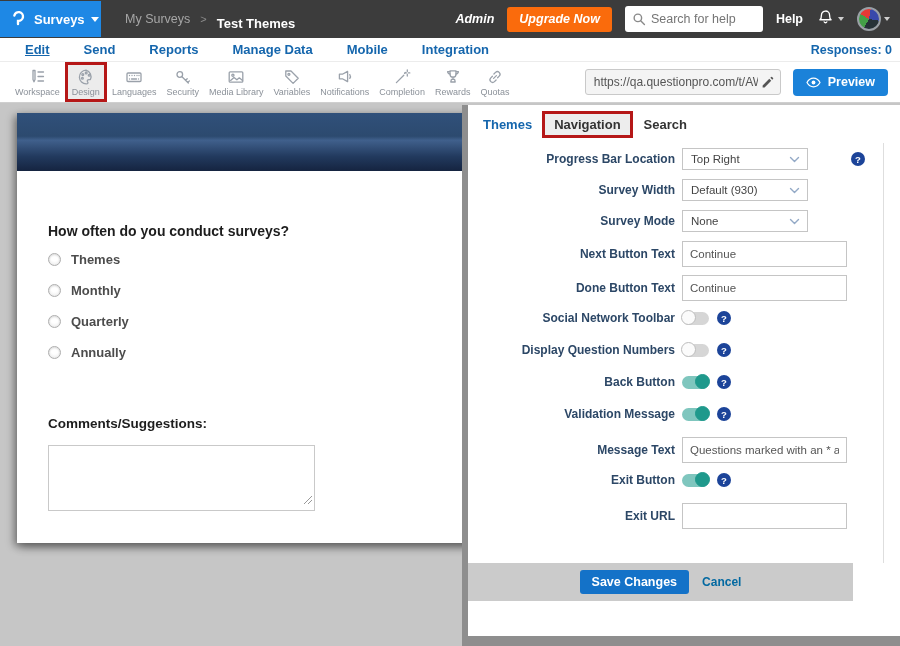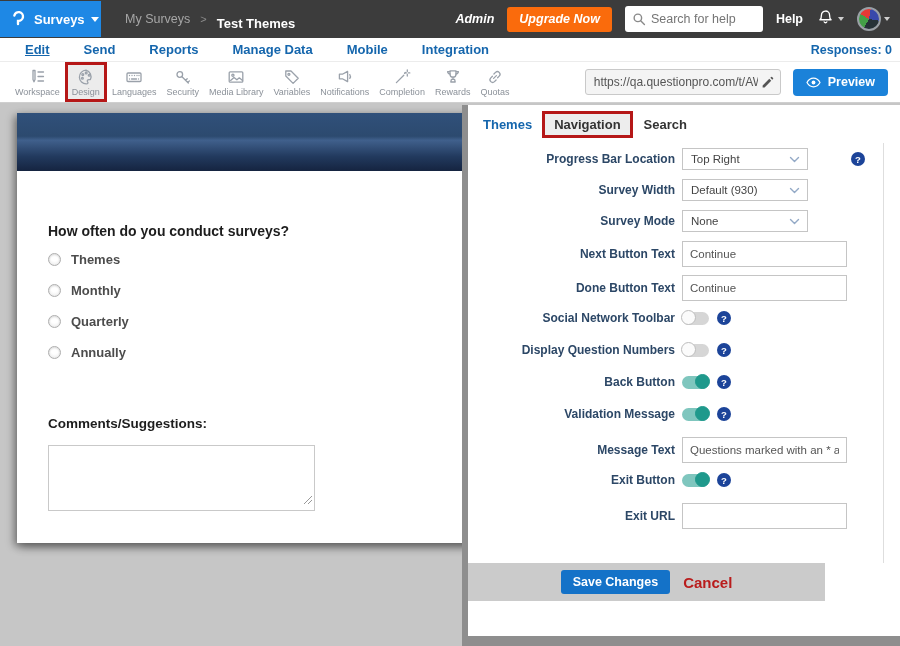--- a/index.html
+++ b/index.html
@@ -86,23 +86,23 @@
   .selval { font-size:11.5px; color:#444; flex:1; }
   .txt { width:165px; height:26px; border:1px solid #c5c5c5; font-size:11.5px; color:#555; padding:0 7px; outline:none; background:#fff; }
   .toggle { width:27px; height:13px; border-radius:7px; background:#d6d6d6; position:relative; cursor:pointer; flex:none; }
   .toggle .knob { position:absolute; left:-1px; top:-1.5px; width:15px; height:15px; border-radius:50%; background:#fbfbfb; border:1px solid #bdbdbd; }
   .toggle.on { background:#7fc6be; }
   .toggle.on .knob { left:auto; right:-1px; background:#1f998c; border-color:#1f998c; }
   .qhelp { width:14px; height:14px; border-radius:50%; background:#1c4499; color:#fff; font-size:9.5px; font-weight:700;
     display:flex; align-items:center; justify-content:center; margin-left:8px; cursor:pointer; flex:none; }
   .qhelp.far { position:absolute; right:18px; margin-left:0; }
 
-  .panel-footer { position:absolute; top:458px; left:0; width:357px; height:38px; background:#cbcbcb; display:flex; align-items:center; justify-content:center; gap:13px; }
+  .panel-footer { position:absolute; top:458px; left:0; width:385px; height:38px; background:#cbcbcb; display:flex; align-items:center; justify-content:center; gap:13px; }
   .save-btn { background:#1472c8; color:#fff; border:none; border-radius:3px; font-weight:700; font-size:12.5px; height:24px; padding:0 12px; cursor:pointer; }
-  .cancel-link { color:#b91c1c; font-size:15px; font-weight:600; cursor:pointer; }
+  .cancel-link { color:#0369a1; font-size:12px; font-weight:600; cursor:pointer; }
 </style>
 </head>
 <body>
 
 <div class="screen">
 
   <header class="topbar">
     <div class="brand">
       <span class="icon-wrap">
         <svg width="20" height="20" viewBox="0 0 22 22" fill="none" stroke="#fff" stroke-width="2.6" stroke-linecap="round">

